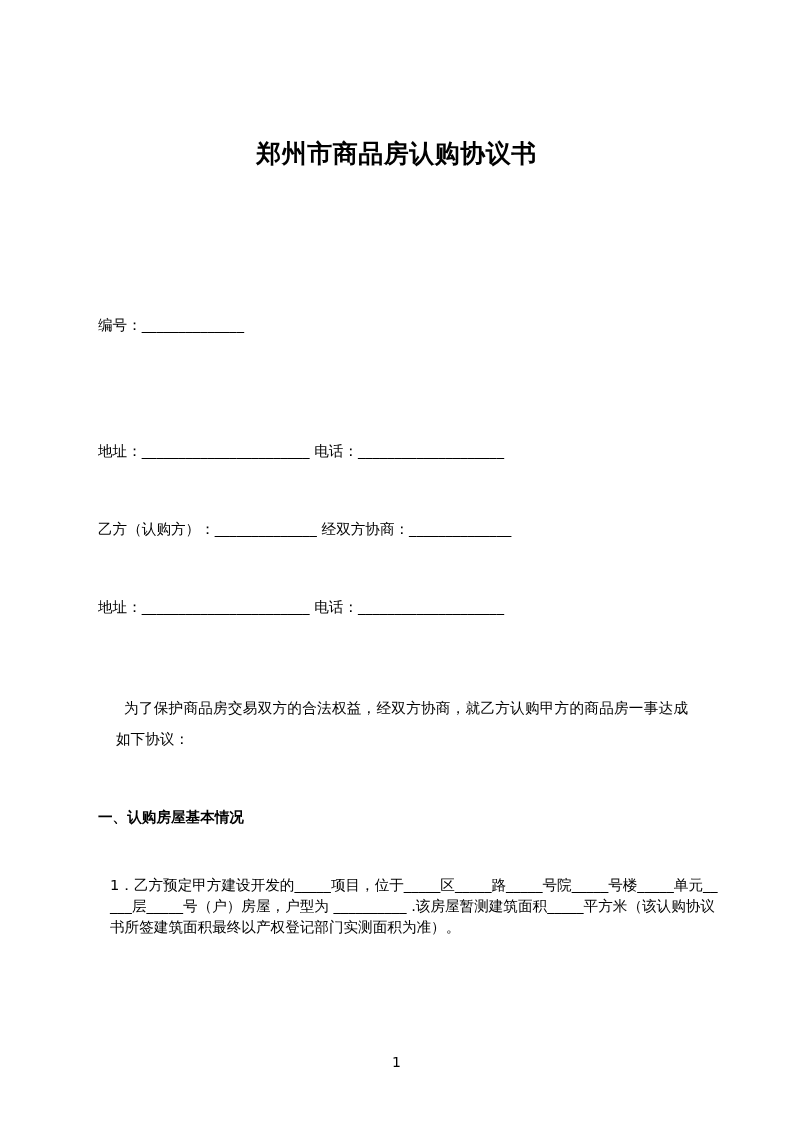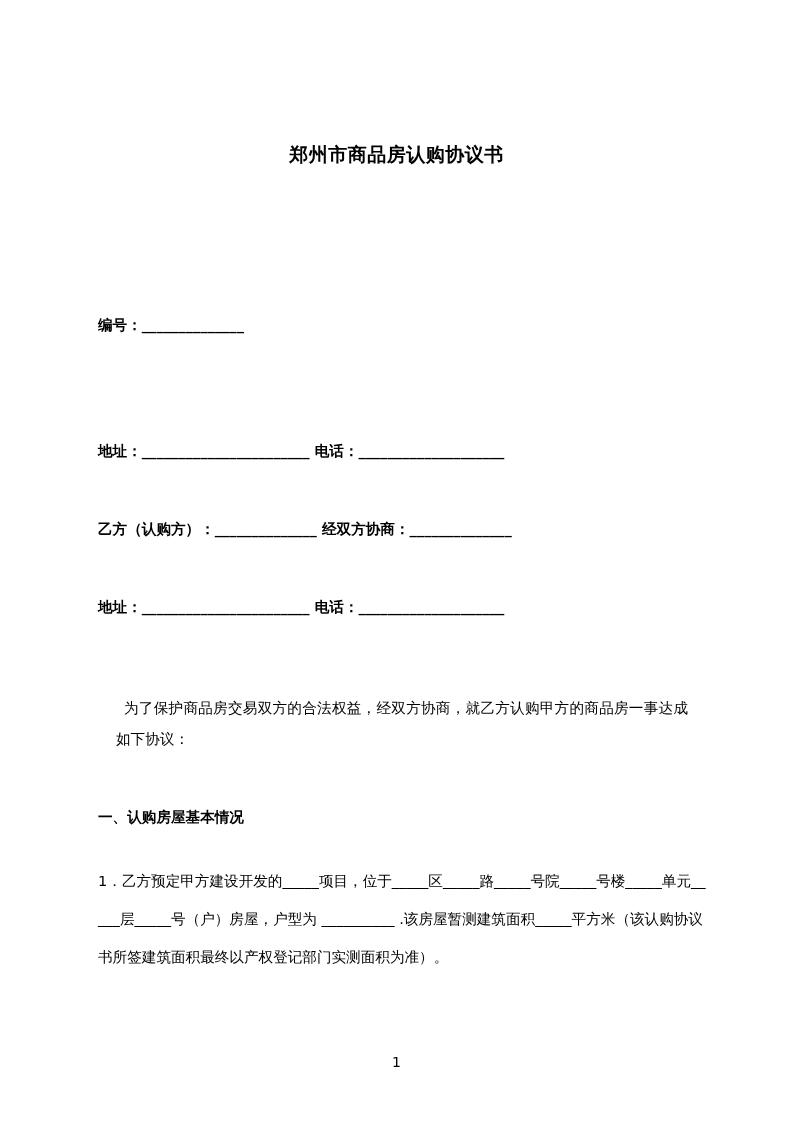--- a/index.html
+++ b/index.html
@@ -24,21 +24,21 @@
     box-sizing: border-box;
   }
 
   
   .doc-title {
     position: absolute;
     left: 0;
     top: 136px;
     width: 793px;
     text-align: center;
-    font-size: 19px;
+    font-size: 25px;
     font-weight: bold;
     letter-spacing: 0.5px;
     line-height: 36px;
     white-space: nowrap;
   }
 
   
   .body-block {
     position: absolute;
     left: 98px;
@@ -46,21 +46,20 @@
     width: 608px;
     font-size: 14.6px;
     line-height: 30px;
   }
 
   .field-line {
     margin: 0;
     white-space: nowrap;
     height: 30px;
     line-height: 30px;
-    font-weight: bold;
   }
 
   
   .gap-1  { height: 48px; }
   .gap-2  { height: 48px; }
   .gap-3  { height: 48px; }
   .gap-4  { height: 48px; }
   .gap-5  { height: 52px; }
   .gap-6  { height: 30px; }
   .gap-7  { height: 30px; }
@@ -78,23 +77,23 @@
 
   .section-head {
     margin: 0;
     line-height: 30px;
     white-space: nowrap;
     font-weight: bold;
   }
 
   
   .clause {
-    margin: 0;
+    margin: 12px;
     width: 612px;
-    line-height: 38px;
+    line-height: 21px;
     word-break: break-all;
     overflow: visible;
   }
 
   
   .page-number {
     position: absolute;
     left: 0;
     top: 1052px;
     width: 793px;

